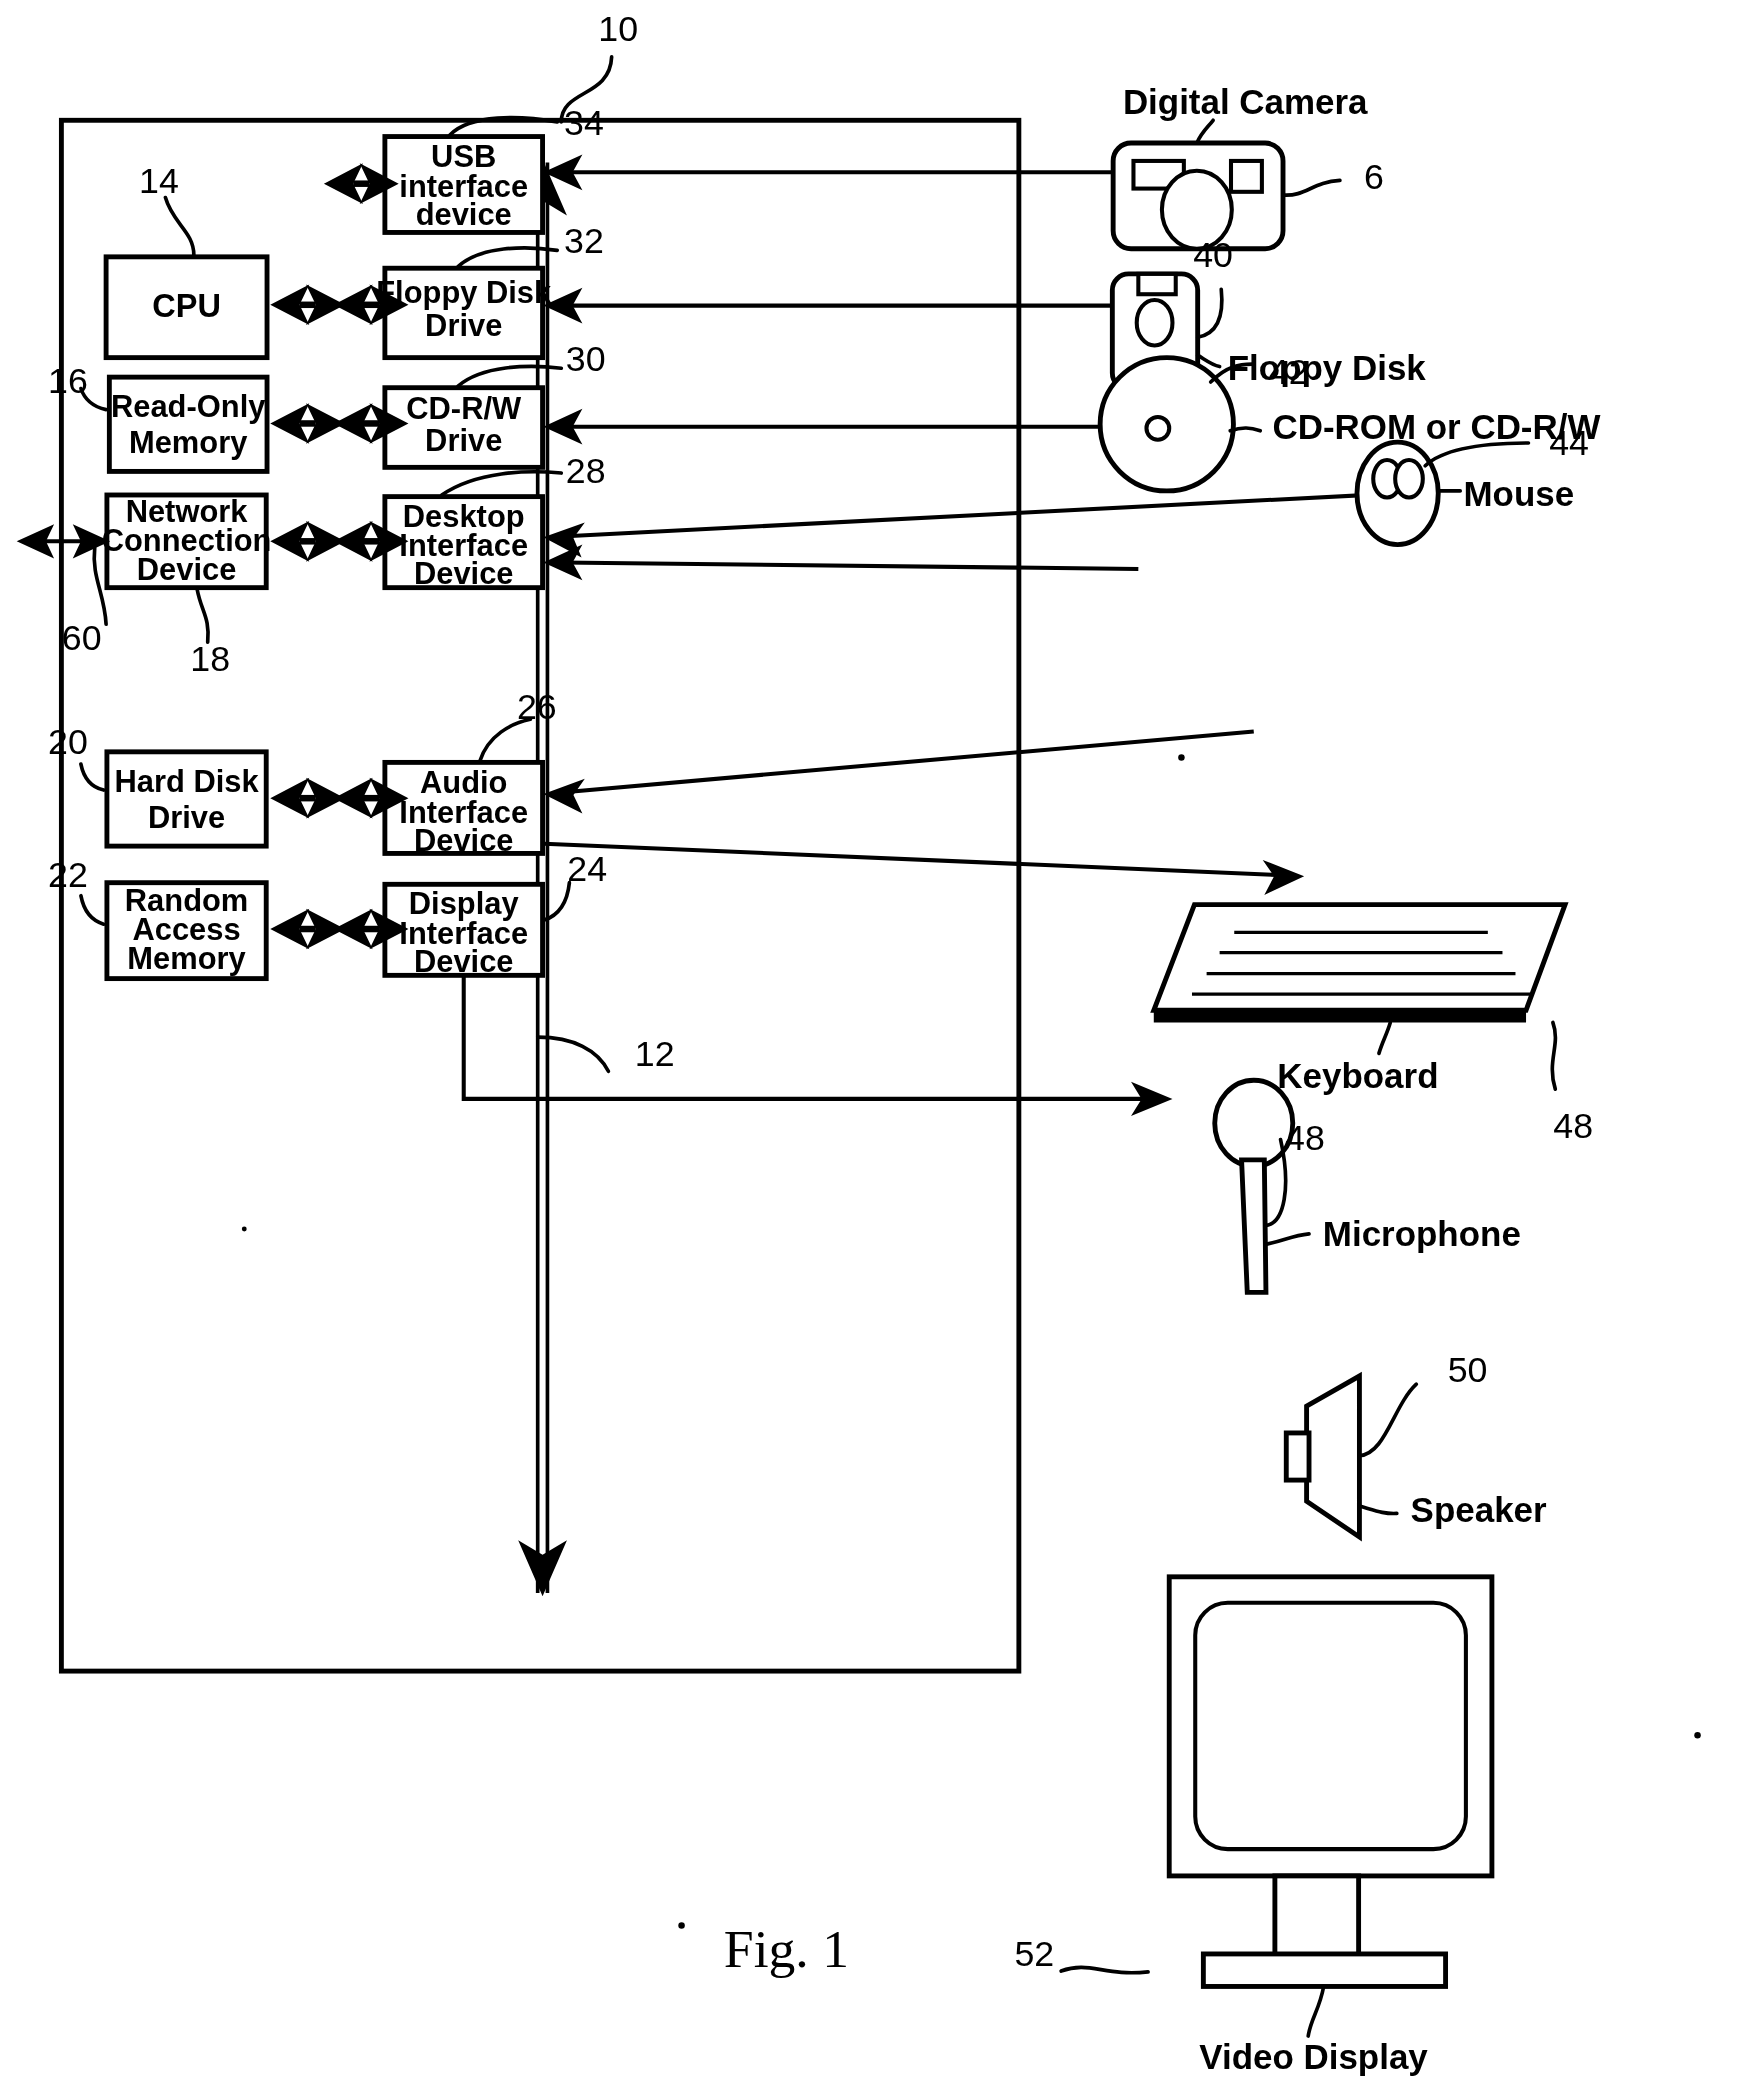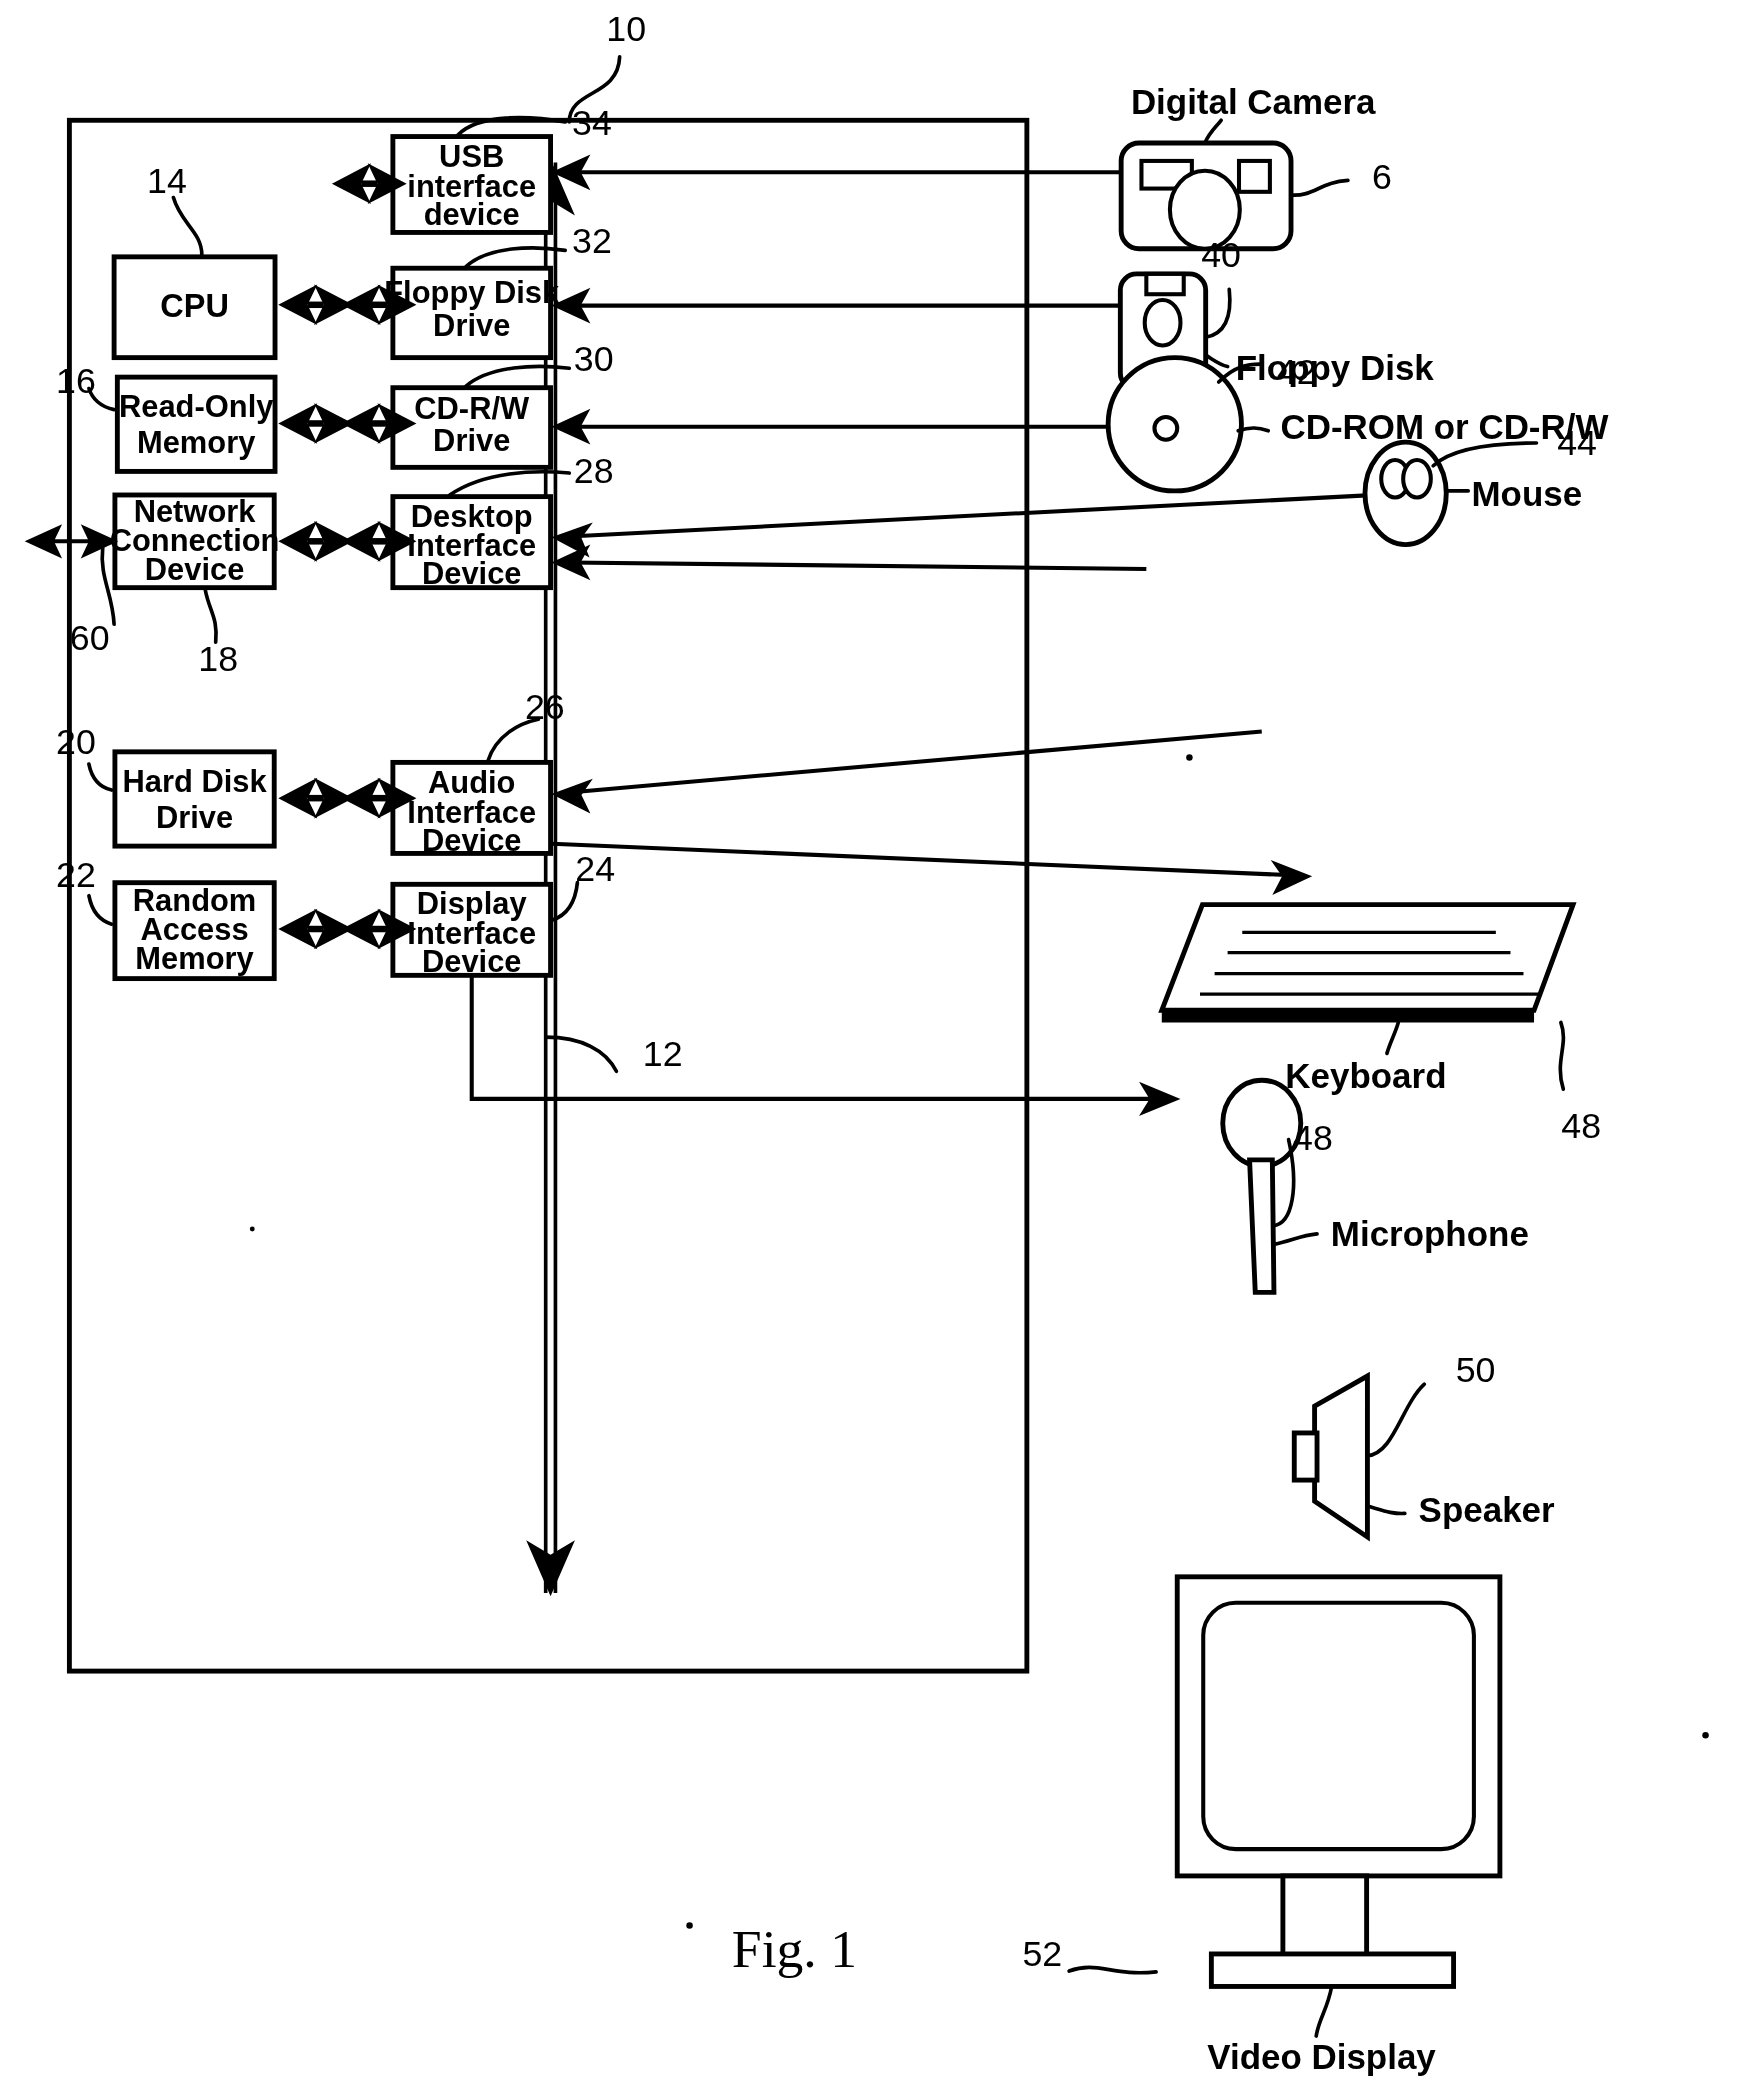--- a/index.html
+++ b/index.html
@@ -2,21 +2,21 @@
 <html style="font-size:13px"><head>
 <meta charset="utf-8">
 <title>Fig. 1 — Computer System Block Diagram</title>
 <style>
   html,body{margin:0;padding:0;background:#ffffff;}
   body{
     font-family:"Liberation Sans", sans-serif;
     width:1763px;height:2097px;
     position:relative;overflow:hidden;
   }
-  #stage{position:absolute;left:8px;top:0;width:1406px;height:2097px;}
+  #stage{position:absolute;left:0;top:0;width:1406px;height:2097px;}
   svg#diagram{position:absolute;left:0;top:0;width:1763px;height:2097px;}
 
   
   .boxlabel{
     font-family:"Liberation Sans", sans-serif;
     font-weight:bold;
     font-size:40px;
     fill:#000;
     text-anchor:middle;
     dominant-baseline:middle;

